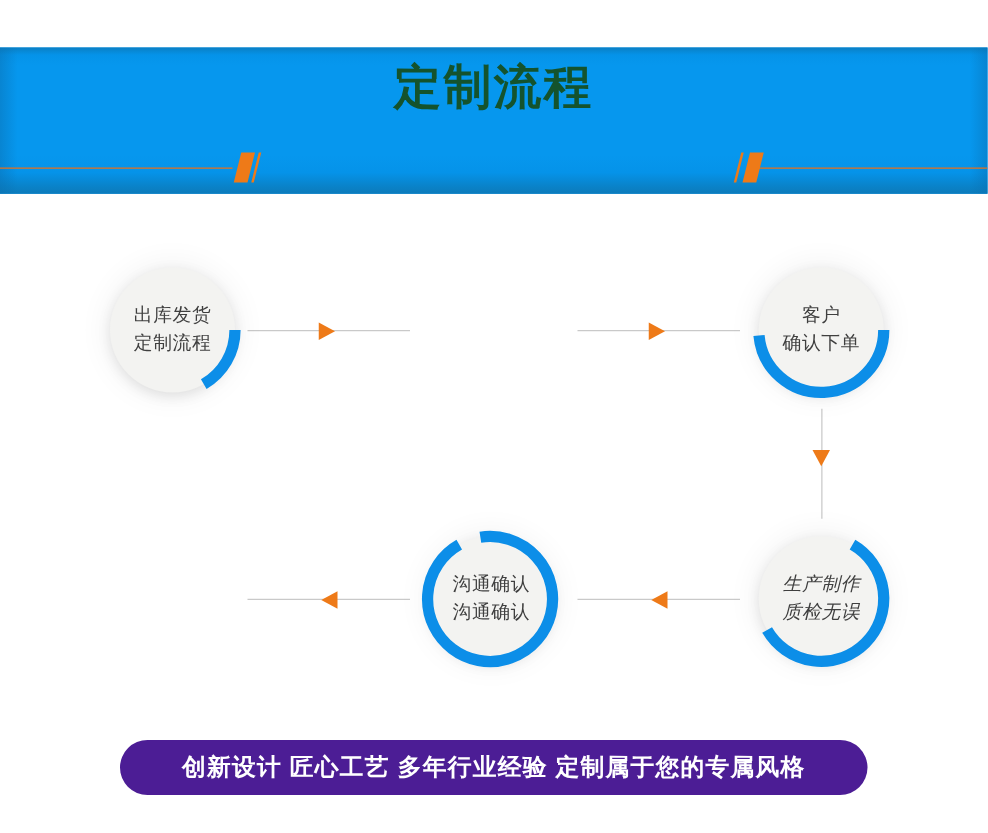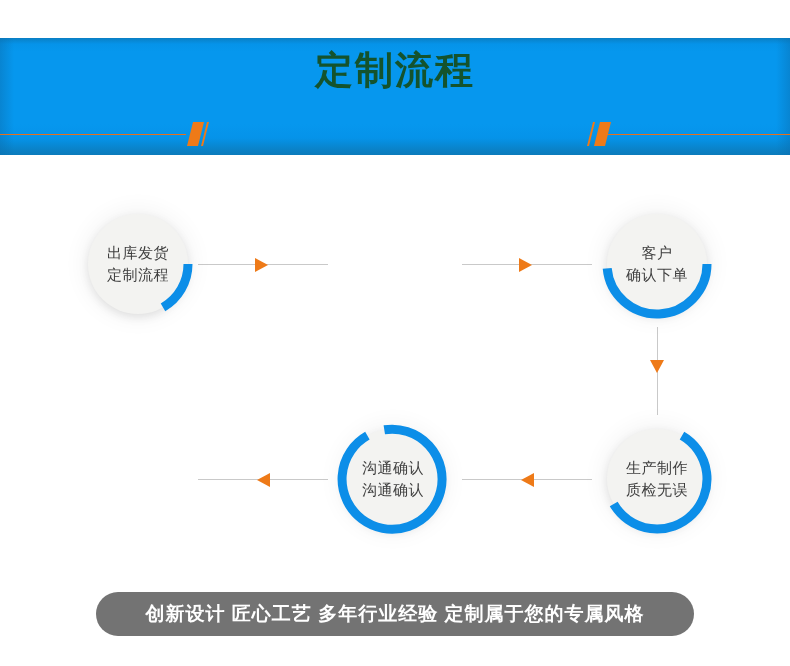--- a/index.html
+++ b/index.html
@@ -172,21 +172,21 @@
   }
 
   
   .pill {
     position: absolute;
     left: 96px;
     top: 592px;
     width: 598px;
     height: 44px;
     border-radius: 22px;
-    background: #737373;
+    background: #4c1d95;
     display: flex;
     align-items: center;
     justify-content: center;
     color: #ffffff;
     font-size: 19px;
     font-weight: bold;
     letter-spacing: 1px;
     white-space: nowrap;
   }
 </style>
@@ -241,21 +241,21 @@
     <div class="disc"></div>
     <svg class="ring" viewBox="0 0 120 120">
       <path d="M 110 60 A 50 50 0 0 1 10.2 64.4" fill="none" stroke="#0c8ee8" stroke-width="9" stroke-linecap="butt"></path>
     </svg>
     <div class="lbl">
       <span>客户</span>
       <span>确认下单</span>
     </div>
   </div>
 
-  <div class="node" style="left:597px; top:264px;">
+  <div class="node" style="left:597px; top:264px;font-style:italic;">
     <div class="disc"></div>
     <svg class="ring" viewBox="0 0 120 120">
       <path d="M 85 16.7 A 50 50 0 1 1 16.7 85" fill="none" stroke="#0c8ee8" stroke-width="9" stroke-linecap="butt"></path>
     </svg>
     <div class="lbl">
       <span>生产制作</span>
       <span>质检无误</span>
     </div>
   </div>
 

